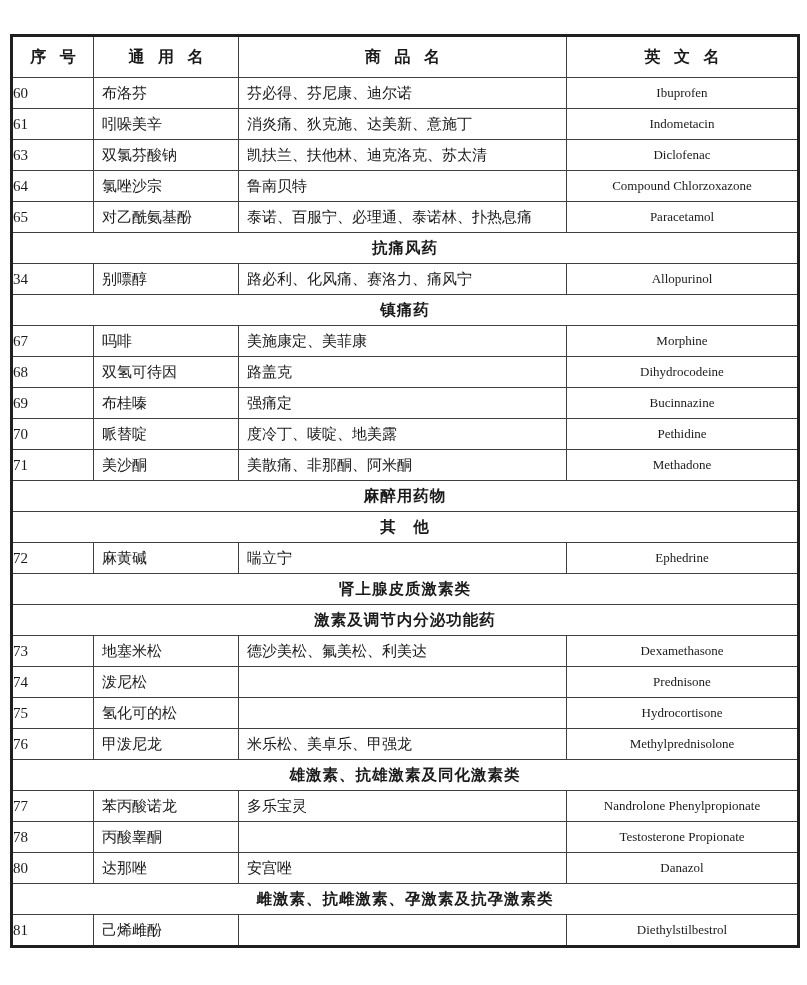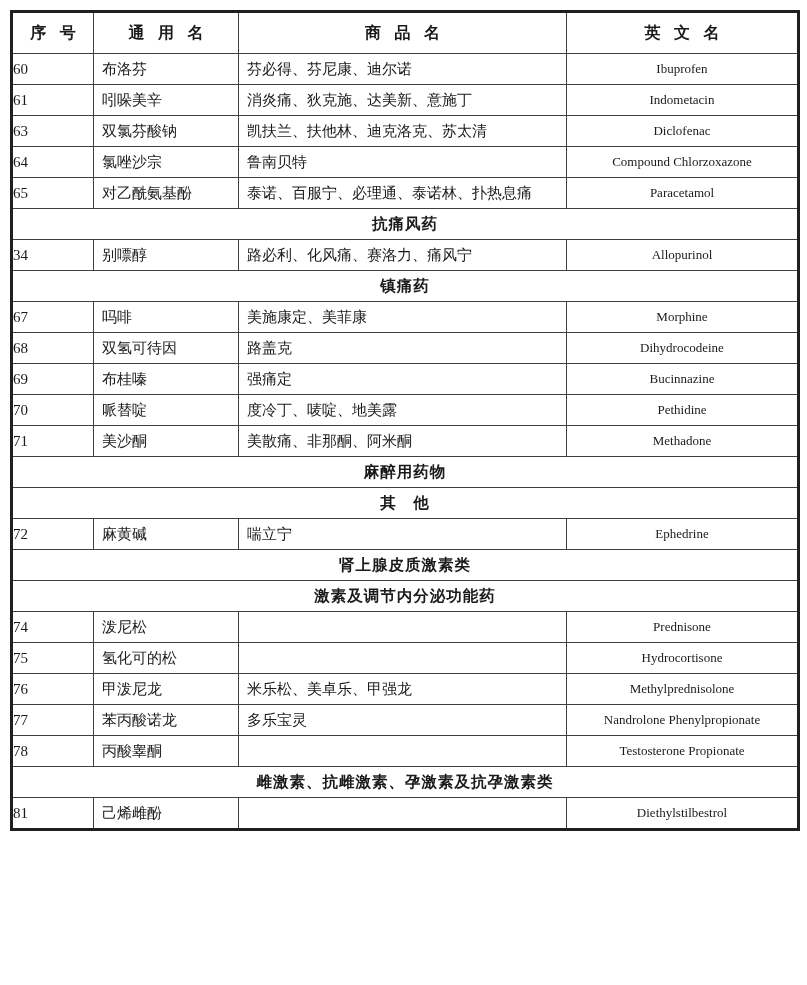--- a/index.html
+++ b/index.html
@@ -23,20 +23,21 @@
     width: 787px;
     border-collapse: collapse;
     table-layout: fixed;
     background: #ffffff;
   }
   table.drug-table, table.drug-table th, table.drug-table td {
     border: 1px solid #3f3f3f;
   }
   table.drug-table {
     border: 3px solid #1f1f1f;
+    margin-top: 24px;
   }
   th {
     height: 40px;
     font-family: "Liberation Sans", "DejaVu Sans", sans-serif;
     font-weight: bold;
     font-size: 16px;
     text-align: center;
     vertical-align: middle;
     padding: 0;
   }
@@ -175,48 +176,63 @@
           <td class="cell-brand">喘立宁</td>
           <td class="cell-english">Ephedrine</td>
         </tr>
         <tr>
           <td colspan="4" class="section-cell">肾上腺皮质激素类</td>
         </tr>
         <tr>
           <td colspan="4" class="section-cell">激素及调节内分泌功能药</td>
         </tr>
         <tr>
+          <td class="cell-no">73</td>
+          <td class="cell-generic">地塞米松</td>
+          <td class="cell-brand">德沙美松、氟美松、利美达</td>
+          <td class="cell-english">Dexamethasone</td>
+        </tr>
+        <tr>
           <td class="cell-no">74</td>
           <td class="cell-generic">泼尼松</td>
           <td class="cell-brand"></td>
           <td class="cell-english">Prednisone</td>
         </tr>
         <tr>
           <td class="cell-no">75</td>
           <td class="cell-generic">氢化可的松</td>
           <td class="cell-brand"></td>
           <td class="cell-english">Hydrocortisone</td>
         </tr>
         <tr>
           <td class="cell-no">76</td>
           <td class="cell-generic">甲泼尼龙</td>
           <td class="cell-brand">米乐松、美卓乐、甲强龙</td>
           <td class="cell-english">Methylprednisolone</td>
         </tr>
         <tr>
+          <td colspan="4" class="section-cell">雄激素、抗雄激素及同化激素类</td>
+        </tr>
+        <tr>
           <td class="cell-no">77</td>
           <td class="cell-generic">苯丙酸诺龙</td>
           <td class="cell-brand">多乐宝灵</td>
           <td class="cell-english">Nandrolone Phenylpropionate</td>
         </tr>
         <tr>
           <td class="cell-no">78</td>
           <td class="cell-generic">丙酸睾酮</td>
           <td class="cell-brand"></td>
           <td class="cell-english">Testosterone Propionate</td>
+        </tr>
+        <tr>
+          <td class="cell-no">80</td>
+          <td class="cell-generic">达那唑</td>
+          <td class="cell-brand">安宫唑</td>
+          <td class="cell-english">Danazol</td>
         </tr>
         <tr>
           <td colspan="4" class="section-cell">雌激素、抗雌激素、孕激素及抗孕激素类</td>
         </tr>
         <tr>
           <td class="cell-no">81</td>
           <td class="cell-generic">己烯雌酚</td>
           <td class="cell-brand"></td>
           <td class="cell-english">Diethylstilbestrol</td>
         </tr>

